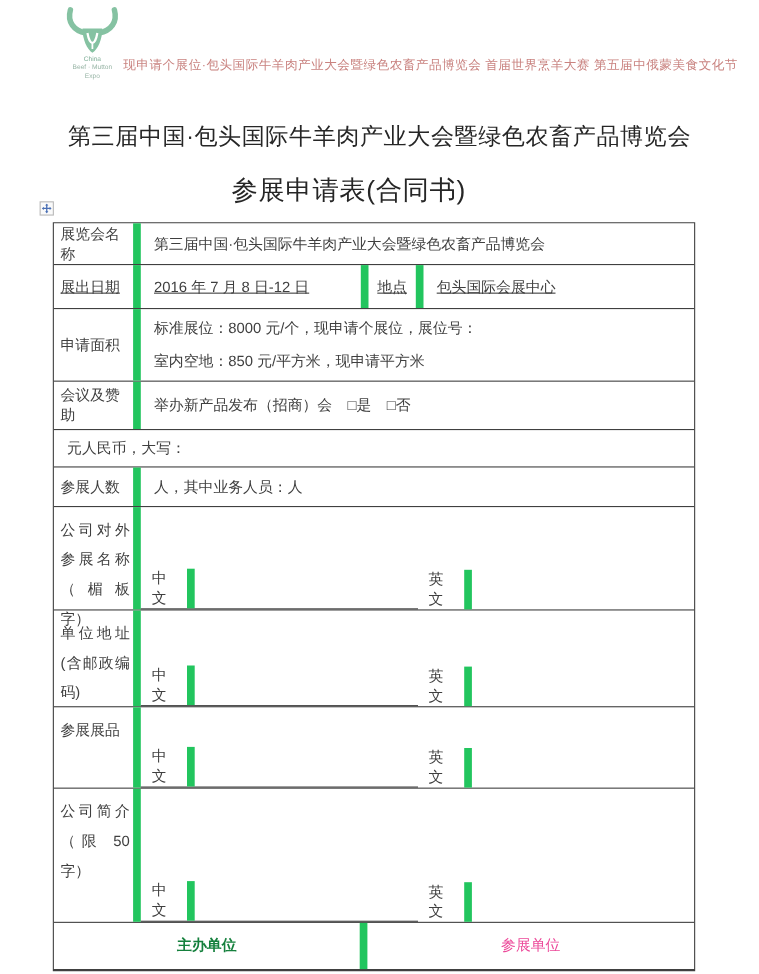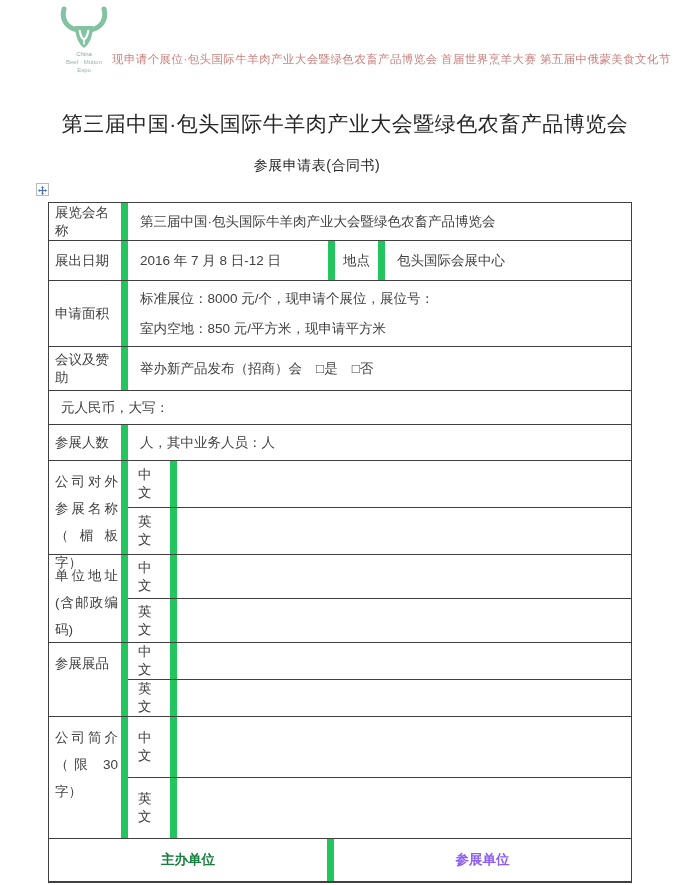--- a/index.html
+++ b/index.html
@@ -13,46 +13,46 @@
   .logo-caption{font-size:6px;line-height:1.35;color:#98b5a6;white-space:nowrap;}
   .logo-caption .l1{color:#7fae97;}
   .tagline{
     position:absolute;left:112px;top:52px;white-space:nowrap;
     font-size:11.5px;letter-spacing:.4px;color:#c9827f;
   }
   
   .title1{position:absolute;left:0;top:110px;width:690px;text-align:center;
     font-size:21px;font-weight:500;color:#262626;letter-spacing:.5px;}
   .title2{position:absolute;left:0;top:157px;width:634px;text-align:center;
-    font-size:14px;font-weight:500;color:#262626;letter-spacing:.5px;}
+    font-size:24px;font-weight:500;color:#262626;letter-spacing:.5px;}
   
   .handle{position:absolute;left:36px;top:183px;width:13px;height:13px;
     border:1px solid #b9b9b9;background:#fafafa;box-sizing:border-box;
     display:flex;align-items:center;justify-content:center;cursor:move;}
   
   .tbl{position:absolute;left:48px;top:202px;width:584px;box-sizing:border-box;
     border:1px solid #404040;border-bottom-width:2px;font-size:13.5px;color:#3f3f3f;}
   .row{display:flex;border-bottom:1px solid #404040;box-sizing:border-box;}
   .row:last-child{border-bottom:none;}
   .cell{border-right:7px solid #22c55e;box-sizing:border-box;
     display:flex;align-items:center;padding:0 6px;min-width:0;}
   .cell:last-child{border-right:none;}
   .lbl{flex:0 0 79px;padding:0 3px 0 6px;}
   .lbl.top{display:block;padding-top:7px;line-height:27px;text-align:justify;}
   .val{flex:1;padding-left:12px;}
   .date{flex:0 0 207px;padding-left:12px;}
   .loc{flex:0 0 50px;padding-left:8px;}
-  .subwrap{flex:1;display:flex;flex-direction:column;min-width:0;}
+  .subwrap{flex:1;display:flex;flex-direction:row;min-width:0;align-items:flex-end;}
   .subrow{display:flex;border-bottom:1px solid #404040;box-sizing:border-box;flex:1;}
   .subrow:last-child{border-bottom:none;}
   .lang{flex:0 0 49px;padding-left:10px;}
   .area-val{flex:1;display:block;padding:3px 6px 0 12px;line-height:30px;}
   .chk{margin-left:14px;white-space:nowrap;}
   .sigcell{flex:0 0 285px;justify-content:center;font-weight:bold;color:#15803d;}
-  .sigcell2{flex:1;justify-content:center;font-weight:bold;color:#8b5cf6;}
+  .sigcell2{flex:1;justify-content:center;font-weight:normal;color:#ec4899;}
 </style>
 </head>
 <body>
 
 <div class="page">
 
   <div class="logo">
     <span>
       <svg width="56" height="44" viewBox="0 0 56 44">
         <path d="M8 3 C5 14 11 22 22 24" stroke="#85c2a2" stroke-width="5" fill="none" stroke-linecap="round"></path>
@@ -82,21 +82,21 @@
     </span>
   </div>
 
   <div class="tbl">
 
     <div class="row" style="height:38px;">
       <div class="cell lbl">展览会名称</div>
       <div class="cell val">第三届中国·包头国际牛羊肉产业大会暨绿色农畜产品博览会</div>
     </div>
 
-    <div class="row" style="height:40px;">
+    <div class="row" style="height:40px;text-decoration:underline;">
       <div class="cell lbl">展出日期</div>
       <div class="cell date">2016 年 7 月 8 日-12 日</div>
       <div class="cell loc">地点</div>
       <div class="cell val">包头国际会展中心</div>
     </div>
 
     <div class="row" style="height:66px;">
       <div class="cell lbl">申请面积</div>
       <div class="cell area-val">
         <div>标准展位：8000 元/个，现申请个展位，展位号：</div>
@@ -158,21 +158,21 @@
           <div class="cell val"></div>
         </div>
         <div class="subrow">
           <div class="cell lang">英文</div>
           <div class="cell val"></div>
         </div>
       </div>
     </div>
 
     <div class="row" style="height:122px;">
-      <div class="cell lbl top">公司简介（限 30 字）</div>
+      <div class="cell lbl top">公司简介（限 50 字）</div>
       <div class="subwrap">
         <div class="subrow">
           <div class="cell lang">中文</div>
           <div class="cell val"></div>
         </div>
         <div class="subrow">
           <div class="cell lang">英文</div>
           <div class="cell val"></div>
         </div>
       </div>

